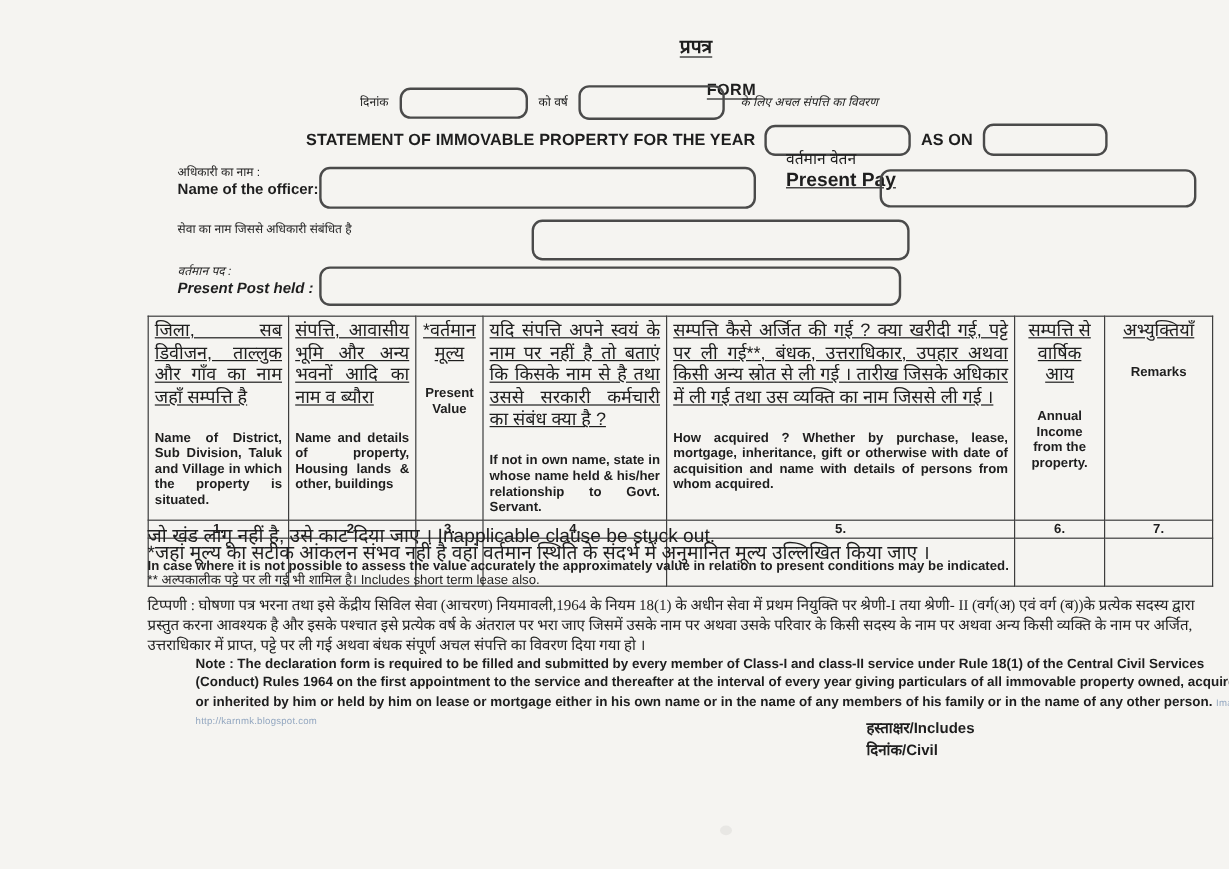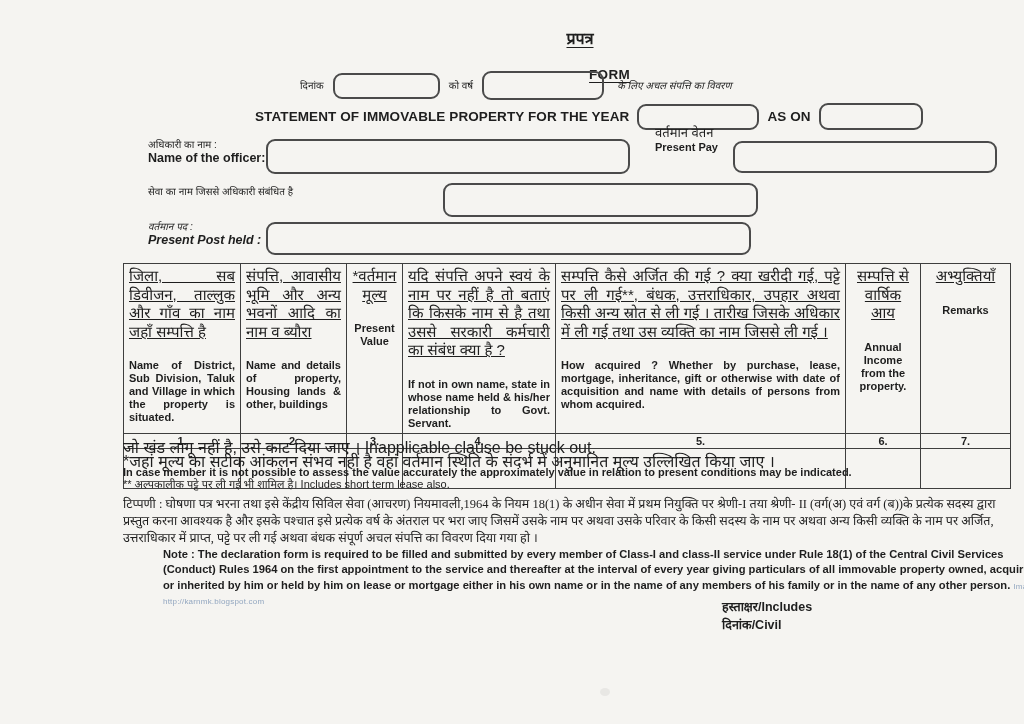--- a/index.html
+++ b/index.html
@@ -69,21 +69,21 @@
 </div>
 
 <div class="abs" style="left:148px;top:139px;">
   <div class="hi">अधिकारी का नाम :</div>
   <div class="en-bold">Name of the officer:</div>
 </div>
 <div class="abs fieldbox" style="left:266px;top:139px;width:364px;height:35px;"></div>
 
 <div class="abs" style="left:627px;top:126px;margin-left:28px;">
   <div class="hi" style="font-size:13px;">वर्तमान वेतन</div>
-  <div class="en-bold" style="font-size:11px;">Present Pay</div>
+  <div class="en-bold" style="font-size:16px;text-decoration:underline;">Present Pay</div>
 </div>
 <div class="abs fieldbox" style="left:733px;top:141px;width:264px;height:32px;"></div>
 
 <div class="abs hi" style="left:148px;top:186px;">सेवा का नाम जिससे अधिकारी संबंधित है</div>
 <div class="abs fieldbox" style="left:443px;top:183px;width:315px;height:34px;"></div>
 
 <div class="abs" style="left:148px;top:221px;font-style:italic;">
   <div class="hi">वर्तमान पद :</div>
   <div class="en-bold">Present Post held :</div>
 </div>
@@ -148,21 +148,21 @@
     <td></td>
     <td></td>
     <td></td>
   </tr>
 </tbody>
     </table>
 </div>
 
 <div class="abs note-line nb" style="left:123px;top:438px;width:886px;">जो खंड लागू नहीं है, उसे काट दिया जाए । Inapplicable clause be stuck out.</div>
 <div class="abs note-line" style="left:123px;top:452px;width:886px;">*जहां मूल्य का सटीक आंकलन संभव नहीं है वहां वर्तमान स्थिति के संदर्भ में अनुमानित मूल्य उल्लिखित किया जाए ।</div>
-<div class="abs note-en-small" style="left:123px;top:466px;width:886px;">In case member it is not possible to assess the value accurately the approximately value in relation to present conditions may be indicated.</div>
+<div class="abs note-en-small" style="left:123px;top:466px;width:886px;">In case where it is not possible to assess the value accurately the approximately value in relation to present conditions may be indicated.</div>
 <div class="abs note-line" style="left:123px;top:478px;width:886px;font-size:11px;">** अल्पकालीक पट्टे पर ली गई भी शामिल है। Includes short term lease also.</div>
 
 <div class="abs tippani" style="left:123px;top:496px;width:887px;">टिप्पणी : घोषणा पत्र भरना तथा इसे केंद्रीय सिविल सेवा (आचरण) नियमावली,1964 के नियम 18(1) के अधीन सेवा में प्रथम नियुक्ति पर श्रेणी-I तया श्रेणी- II (वर्ग(अ) एवं वर्ग (ब))के प्रत्येक सदस्य द्वारा प्रस्तुत करना आवश्यक है और इसके पश्चात इसे प्रत्येक वर्ष के अंतराल पर भरा जाए जिसमें उसके नाम पर अथवा उसके परिवार के किसी सदस्य के नाम पर अथवा अन्य किसी व्यक्ति के नाम पर अर्जित, उत्तराधिकार में प्राप्त, पट्टे पर ली गई अथवा बंधक संपूर्ण अचल संपत्ति का विवरण दिया गया हो ।</div>
 
 <div class="abs note-en" style="left:123px;top:547px;width:887px;">
   <span>Note : The declaration form is required to be filled and submitted by every member of Class-I and class-II service under Rule 18(1) of the Central Civil Services (Conduct) Rules 1964 on the first appointment to the service and thereafter at the interval of every year giving particulars of all immovable property owned, acquired or  inherited by him or held by him on lease or mortgage either in his own name or in the name of any members of his family or in the name of any other person.</span>
   <span class="watermark" style="color:#93a7c0;">Image by http://karnmk.blogspot.com</span>
 </div>
 
 <div class="abs" style="left:722px;top:598px;">

